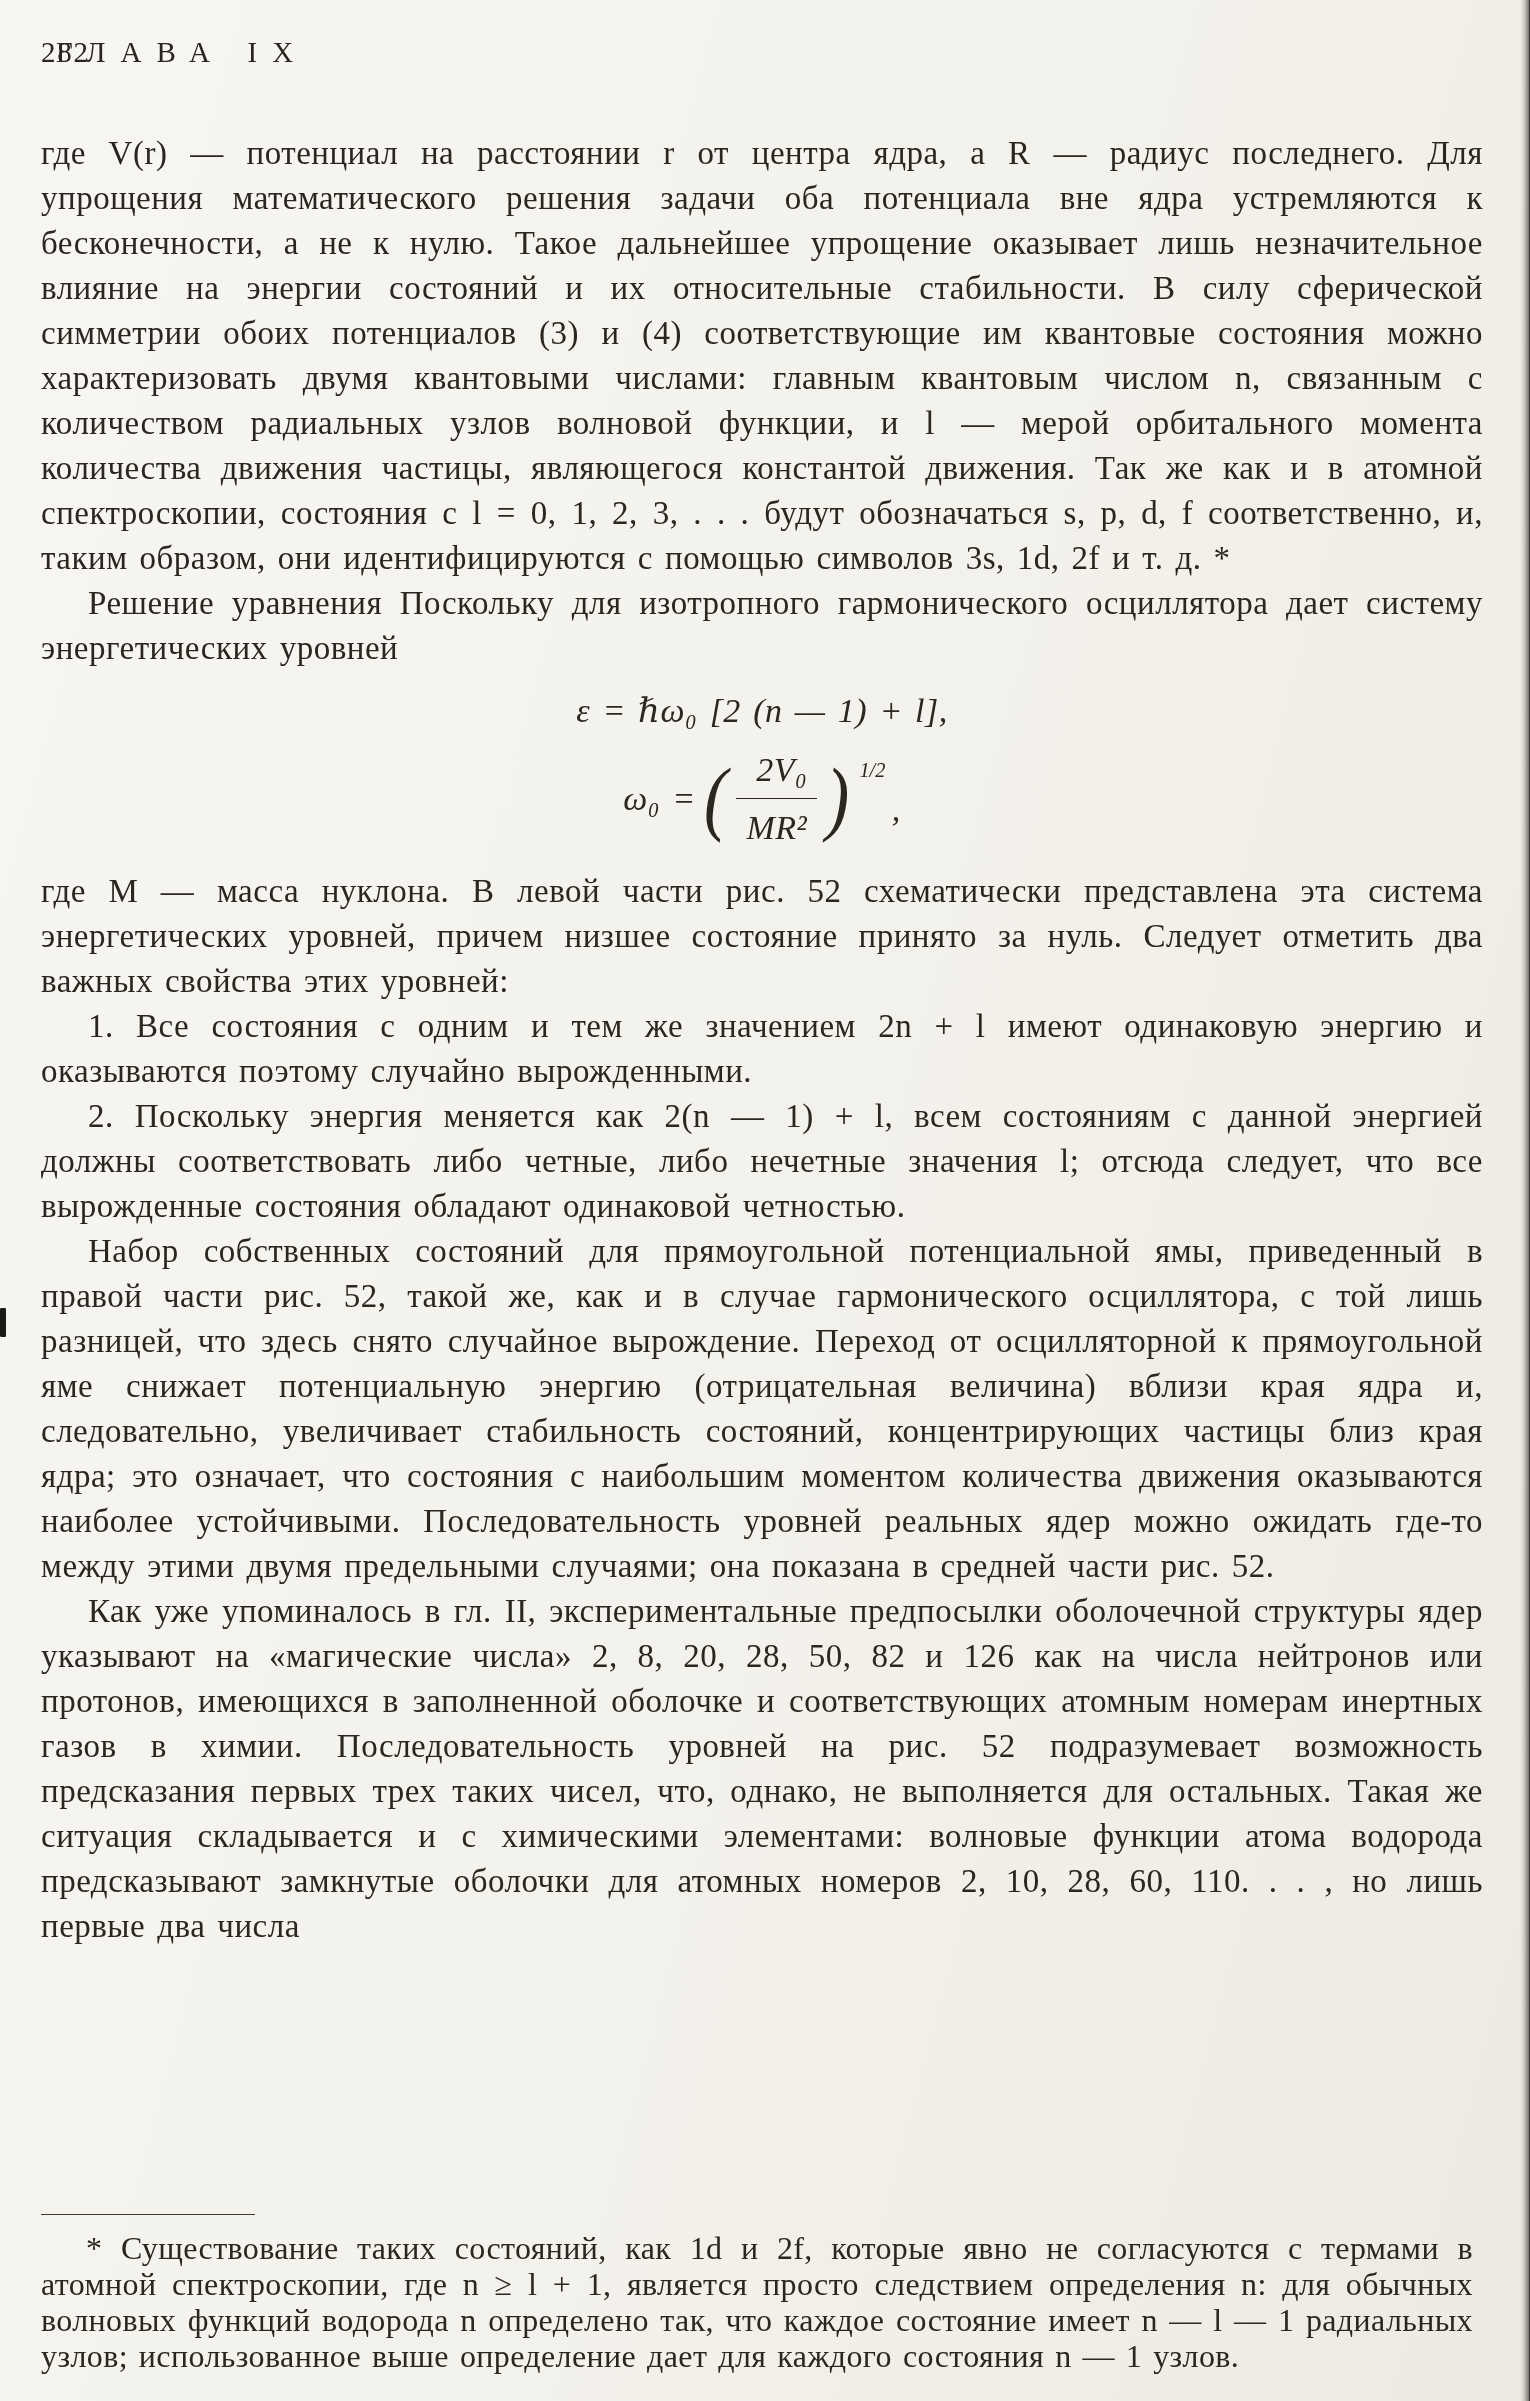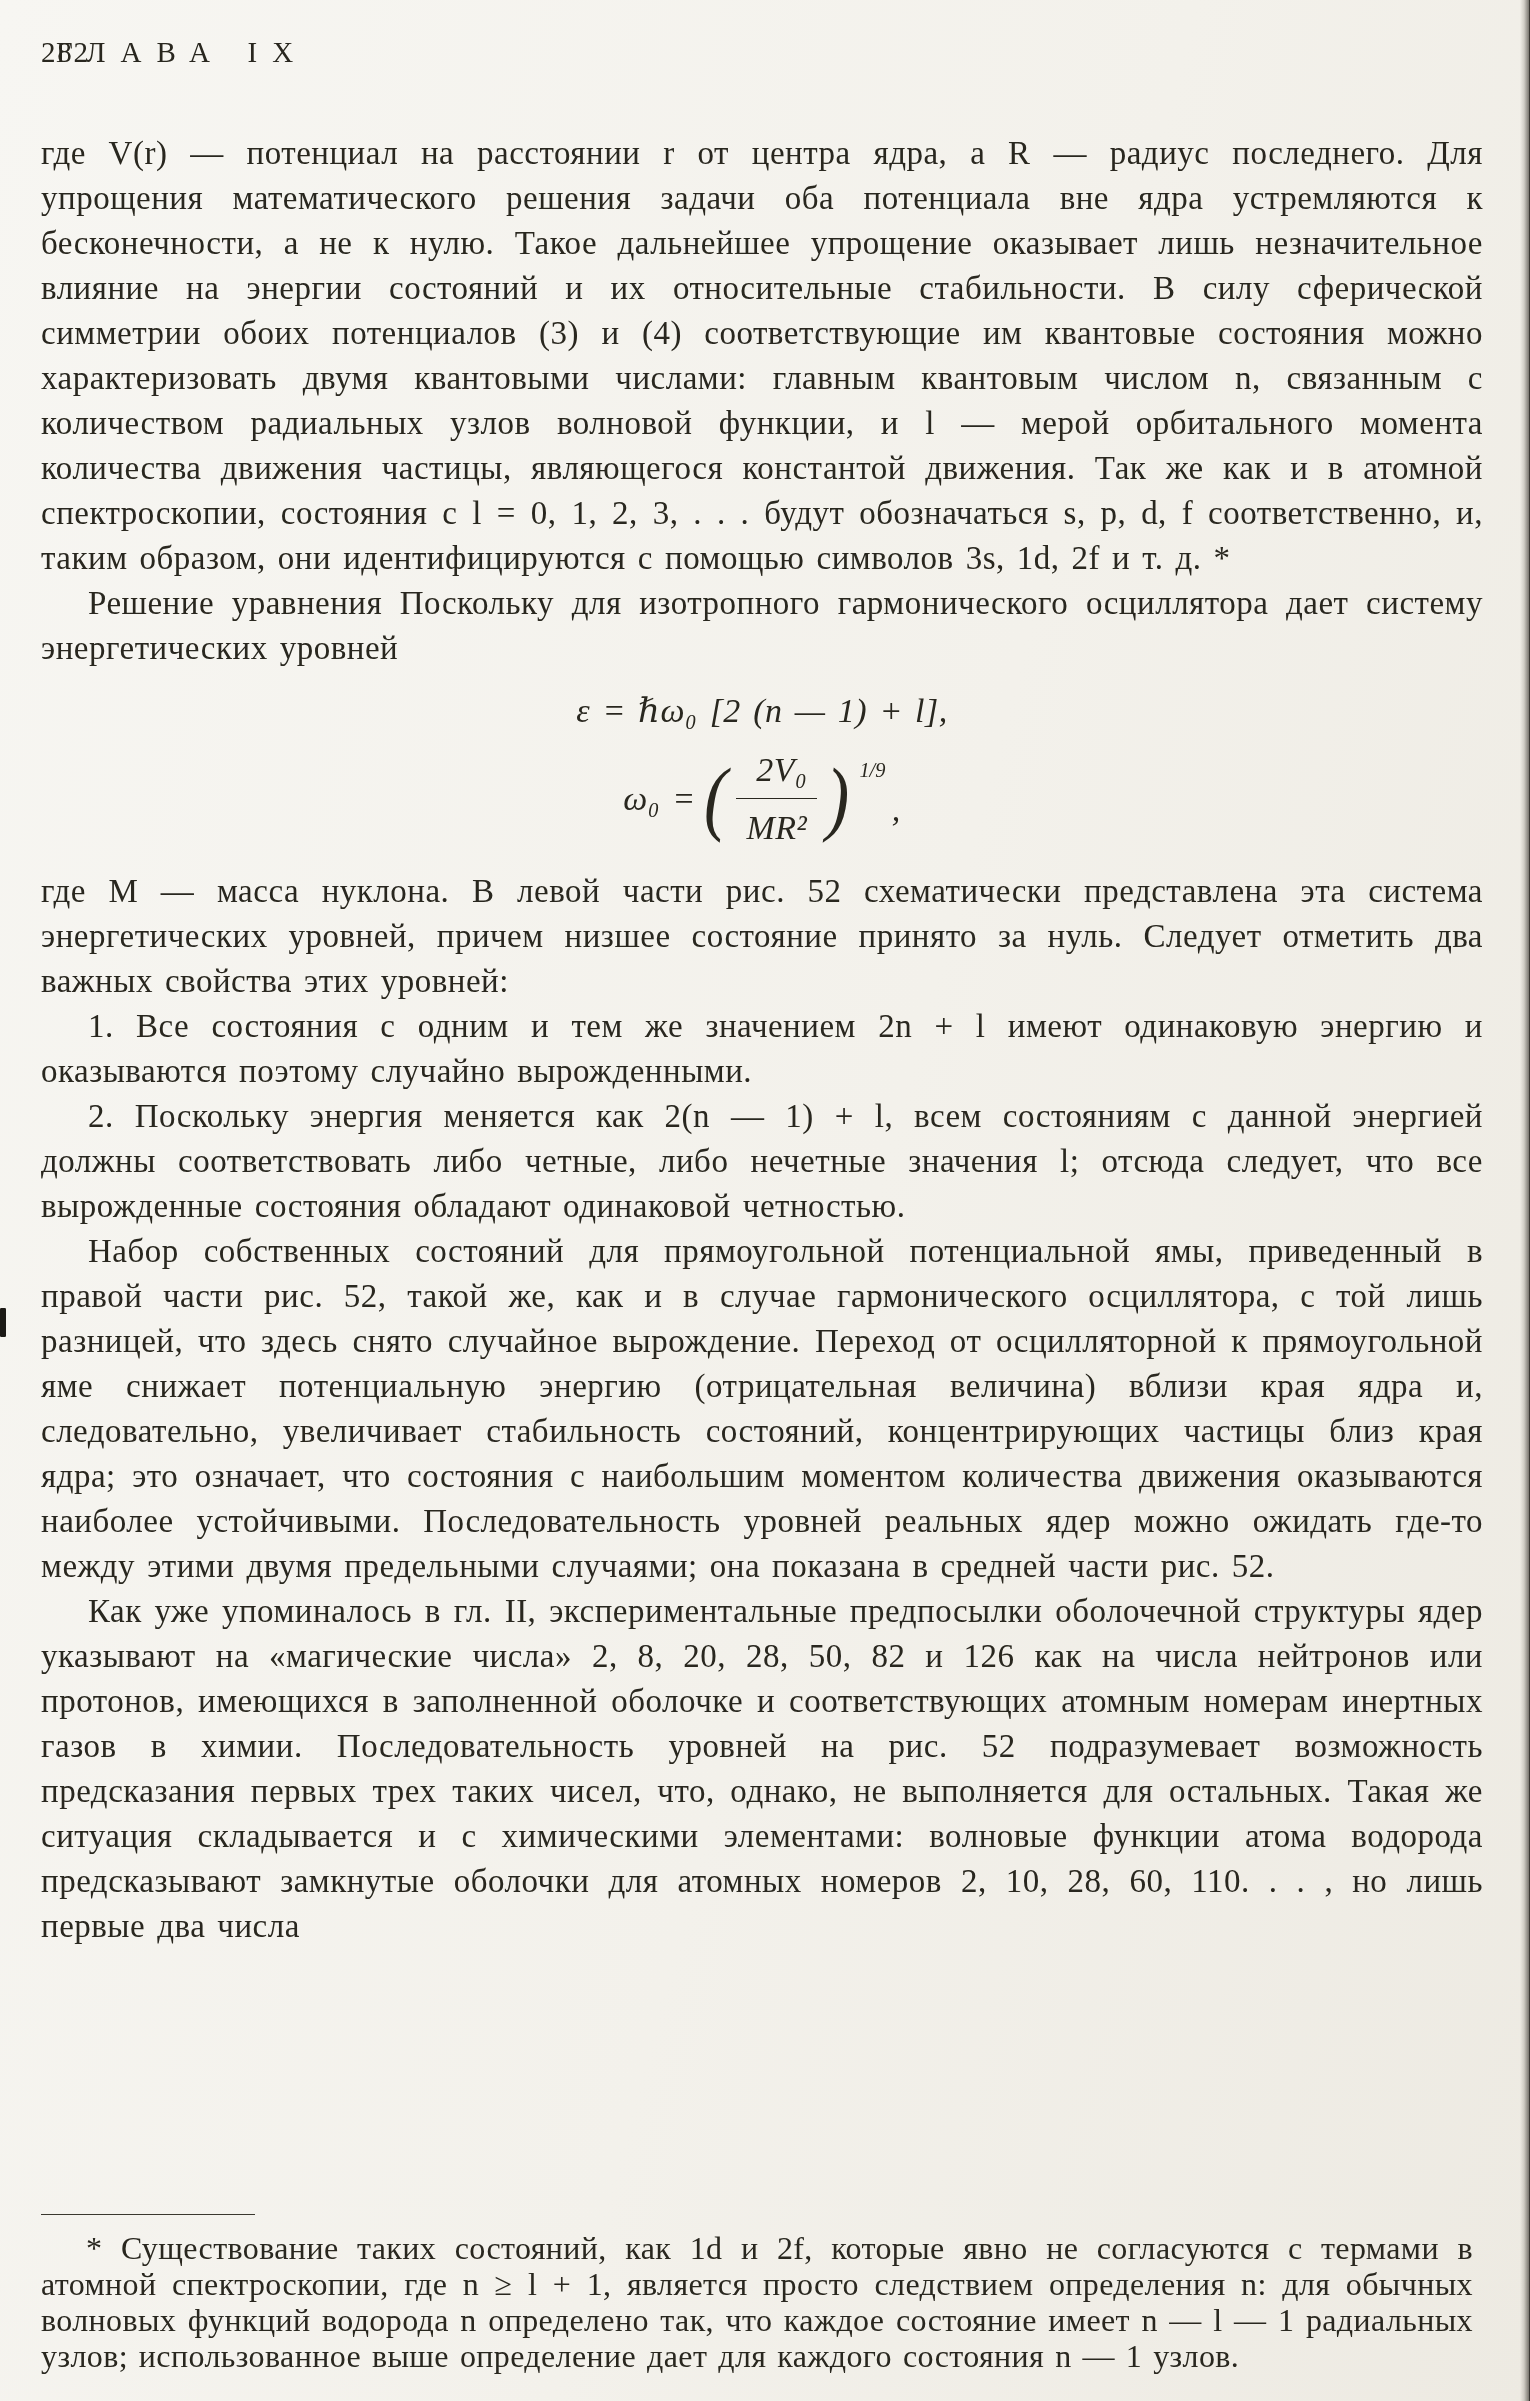--- a/index.html
+++ b/index.html
@@ -149,21 +149,21 @@
     <div class="equations">
       <div class="equation eq1">ε = ℏω₀ [2 (n — 1) + l],</div>
       <div class="equation eq2">
         <span>ω₀ =</span>
         <span class="paren">(</span>
         <span class="frac">
           <span class="num">2V₀</span>
           <span class="den">MR²</span>
         </span>
         <span class="paren">)</span>
-        <span class="exp">1/9</span>
+        <span class="exp">1/2</span>
         <span class="trailing-comma">,</span>
       </div>
     </div>
 
     <p class="para">где M — масса нуклона. В левой части рис. 52 схематически представлена эта система энергетических уровней, причем низшее состояние принято за нуль. Следует отметить два важных свойства этих уровней:</p>
 
     <p class="para indent">1. Все состояния с одним и тем же значением 2n + l имеют одинаковую энергию и оказываются поэтому случайно вырожденными.</p>
 
     <p class="para indent">2. Поскольку энергия меняется как 2(n — 1) + l, всем состояниям с данной энергией должны соответствовать либо четные, либо нечетные значения l; отсюда следует, что все вырожденные состояния обладают одинаковой четностью.</p>
 

